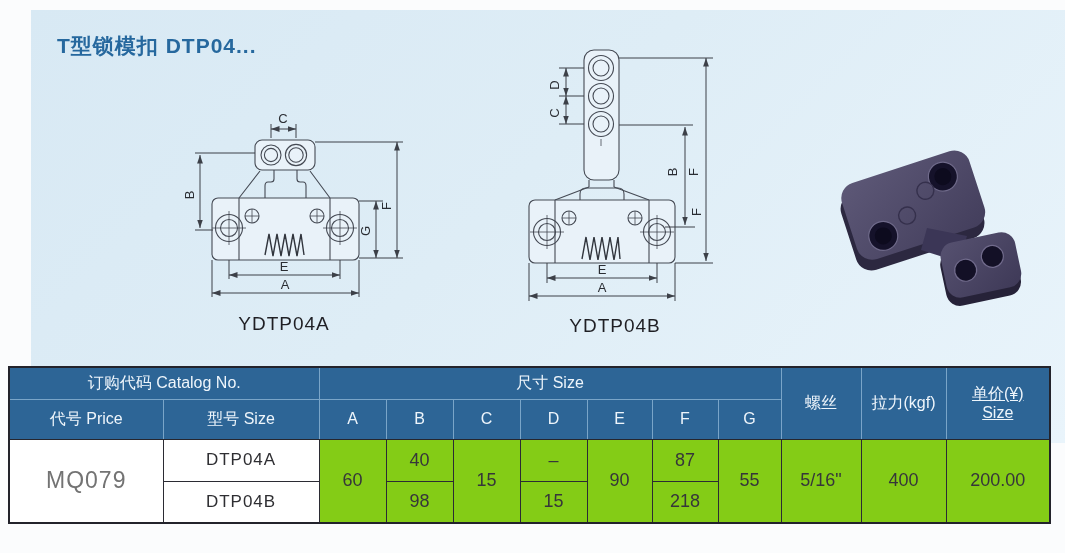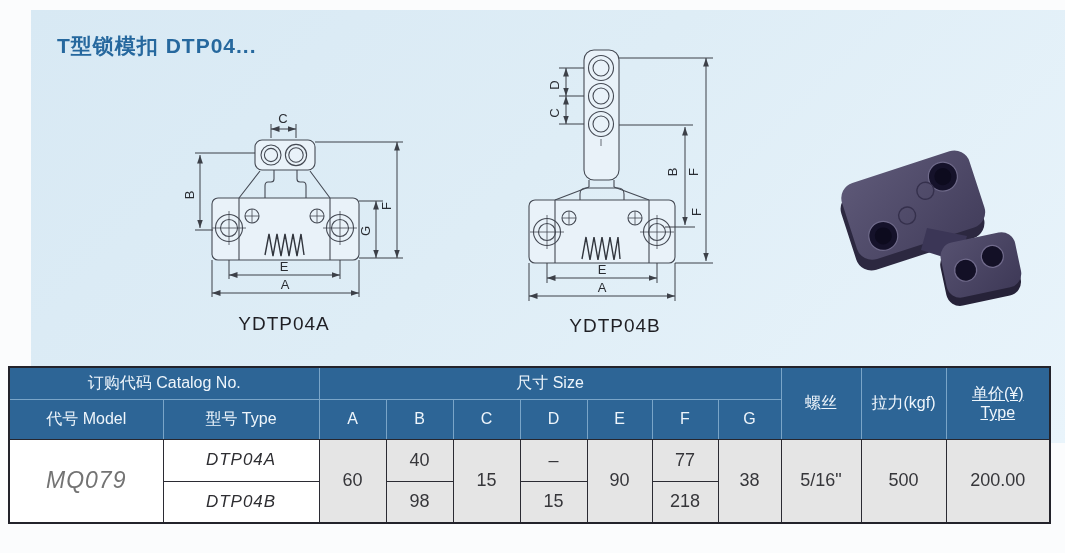--- a/index.html
+++ b/index.html
@@ -32,24 +32,24 @@
     padding:0;text-align:center;vertical-align:middle;box-sizing:border-box;
   }
   thead th{
     background:#2d6596;color:#eef5fb;font-weight:normal;font-size:16px;
     border:1px solid #7aa5c8;
   }
   thead tr.r1 th{height:32px;}
   thead tr.r2 th{height:40px;}
   thead th.touch-body{border-bottom:1px solid #26262e;}
   tbody td{
-    height:42px;background:#e5e5e5;color:#36363a;font-size:18px;
+    height:42px;background:#84cc16;color:#36363a;font-size:18px;
     border:1px solid #2b2b33;
   }
-  tbody td.white{background:#ffffff;font-style:italic;}
+  tbody td.white{background:#ffffff;}
   tbody td.type-code{color:#737373;font-size:23px;letter-spacing:1px;}
   tbody td.model{font-size:17px;color:#2e2e32;letter-spacing:1px;}
   .price-head{line-height:1.2;text-decoration:underline;}
 </style>
 </head>
 <body>
 
 <div class="panel">
   <div class="page-title">T型锁模扣 DTP04...</div>
 
@@ -231,48 +231,48 @@
     <col style="width:104px">
   </colgroup>
   <thead>
     <tr class="r1">
       <th colspan="2">订购代码 Catalog No.</th>
       <th colspan="7">尺寸 Size</th>
       <th rowspan="2" class="touch-body">螺丝</th>
       <th rowspan="2" class="touch-body">拉力(kgf)</th>
       <th rowspan="2" class="touch-body price-head">
         <span>单价(¥)</span><br>
-        <span>Type</span>
+        <span>Size</span>
       </th>
     </tr>
     <tr class="r2">
-      <th class="touch-body">代号 Model</th>
-      <th class="touch-body">型号 Type</th>
+      <th class="touch-body">代号 Price</th>
+      <th class="touch-body">型号 Size</th>
       <th class="touch-body">A</th>
       <th class="touch-body">B</th>
       <th class="touch-body">C</th>
       <th class="touch-body">D</th>
       <th class="touch-body">E</th>
       <th class="touch-body">F</th>
       <th class="touch-body">G</th>
     </tr>
   </thead>
   <tbody>
     <tr>
       <td rowspan="2" class="white type-code">MQ079</td>
       <td class="white model">DTP04A</td>
       <td rowspan="2">60</td>
       <td>40</td>
       <td rowspan="2">15</td>
       <td>–</td>
       <td rowspan="2">90</td>
-      <td>77</td>
-      <td rowspan="2">38</td>
+      <td>87</td>
+      <td rowspan="2">55</td>
       <td rowspan="2">5/16"</td>
-      <td rowspan="2">500</td>
+      <td rowspan="2">400</td>
       <td rowspan="2">200.00</td>
     </tr>
     <tr>
       <td class="white model">DTP04B</td>
       <td>98</td>
       <td>15</td>
       <td>218</td>
     </tr>
   </tbody>
 </table>

